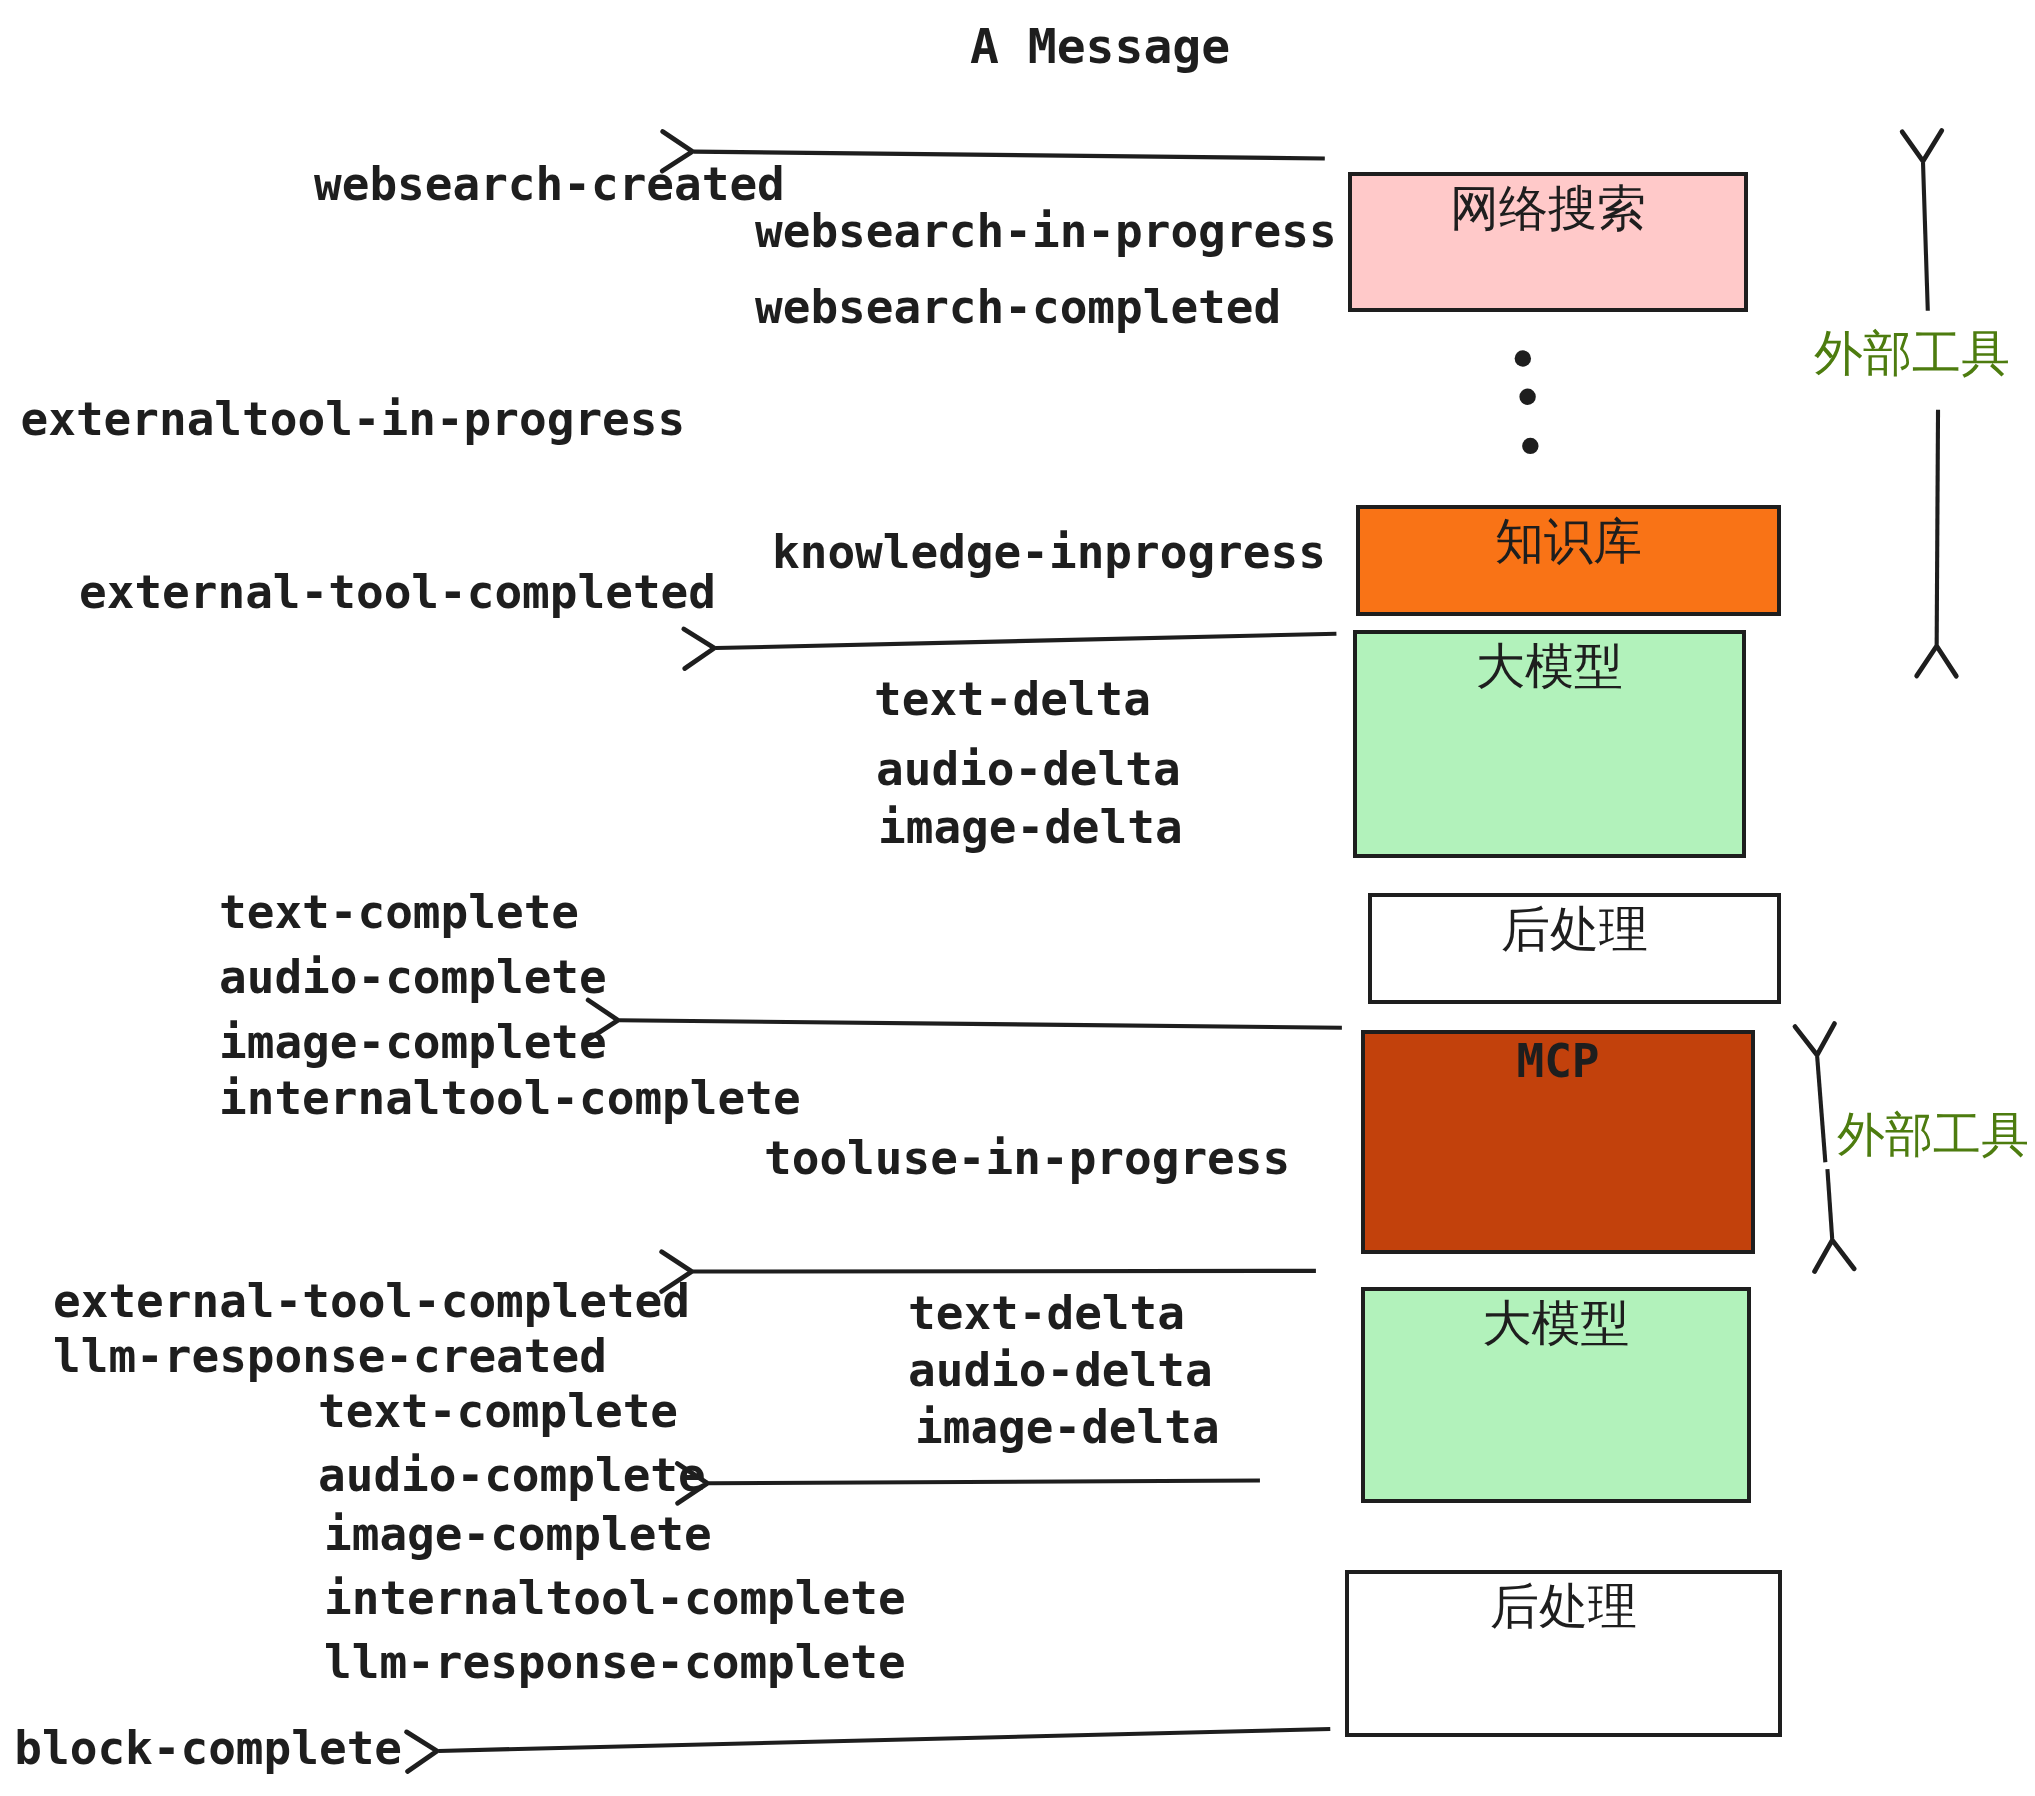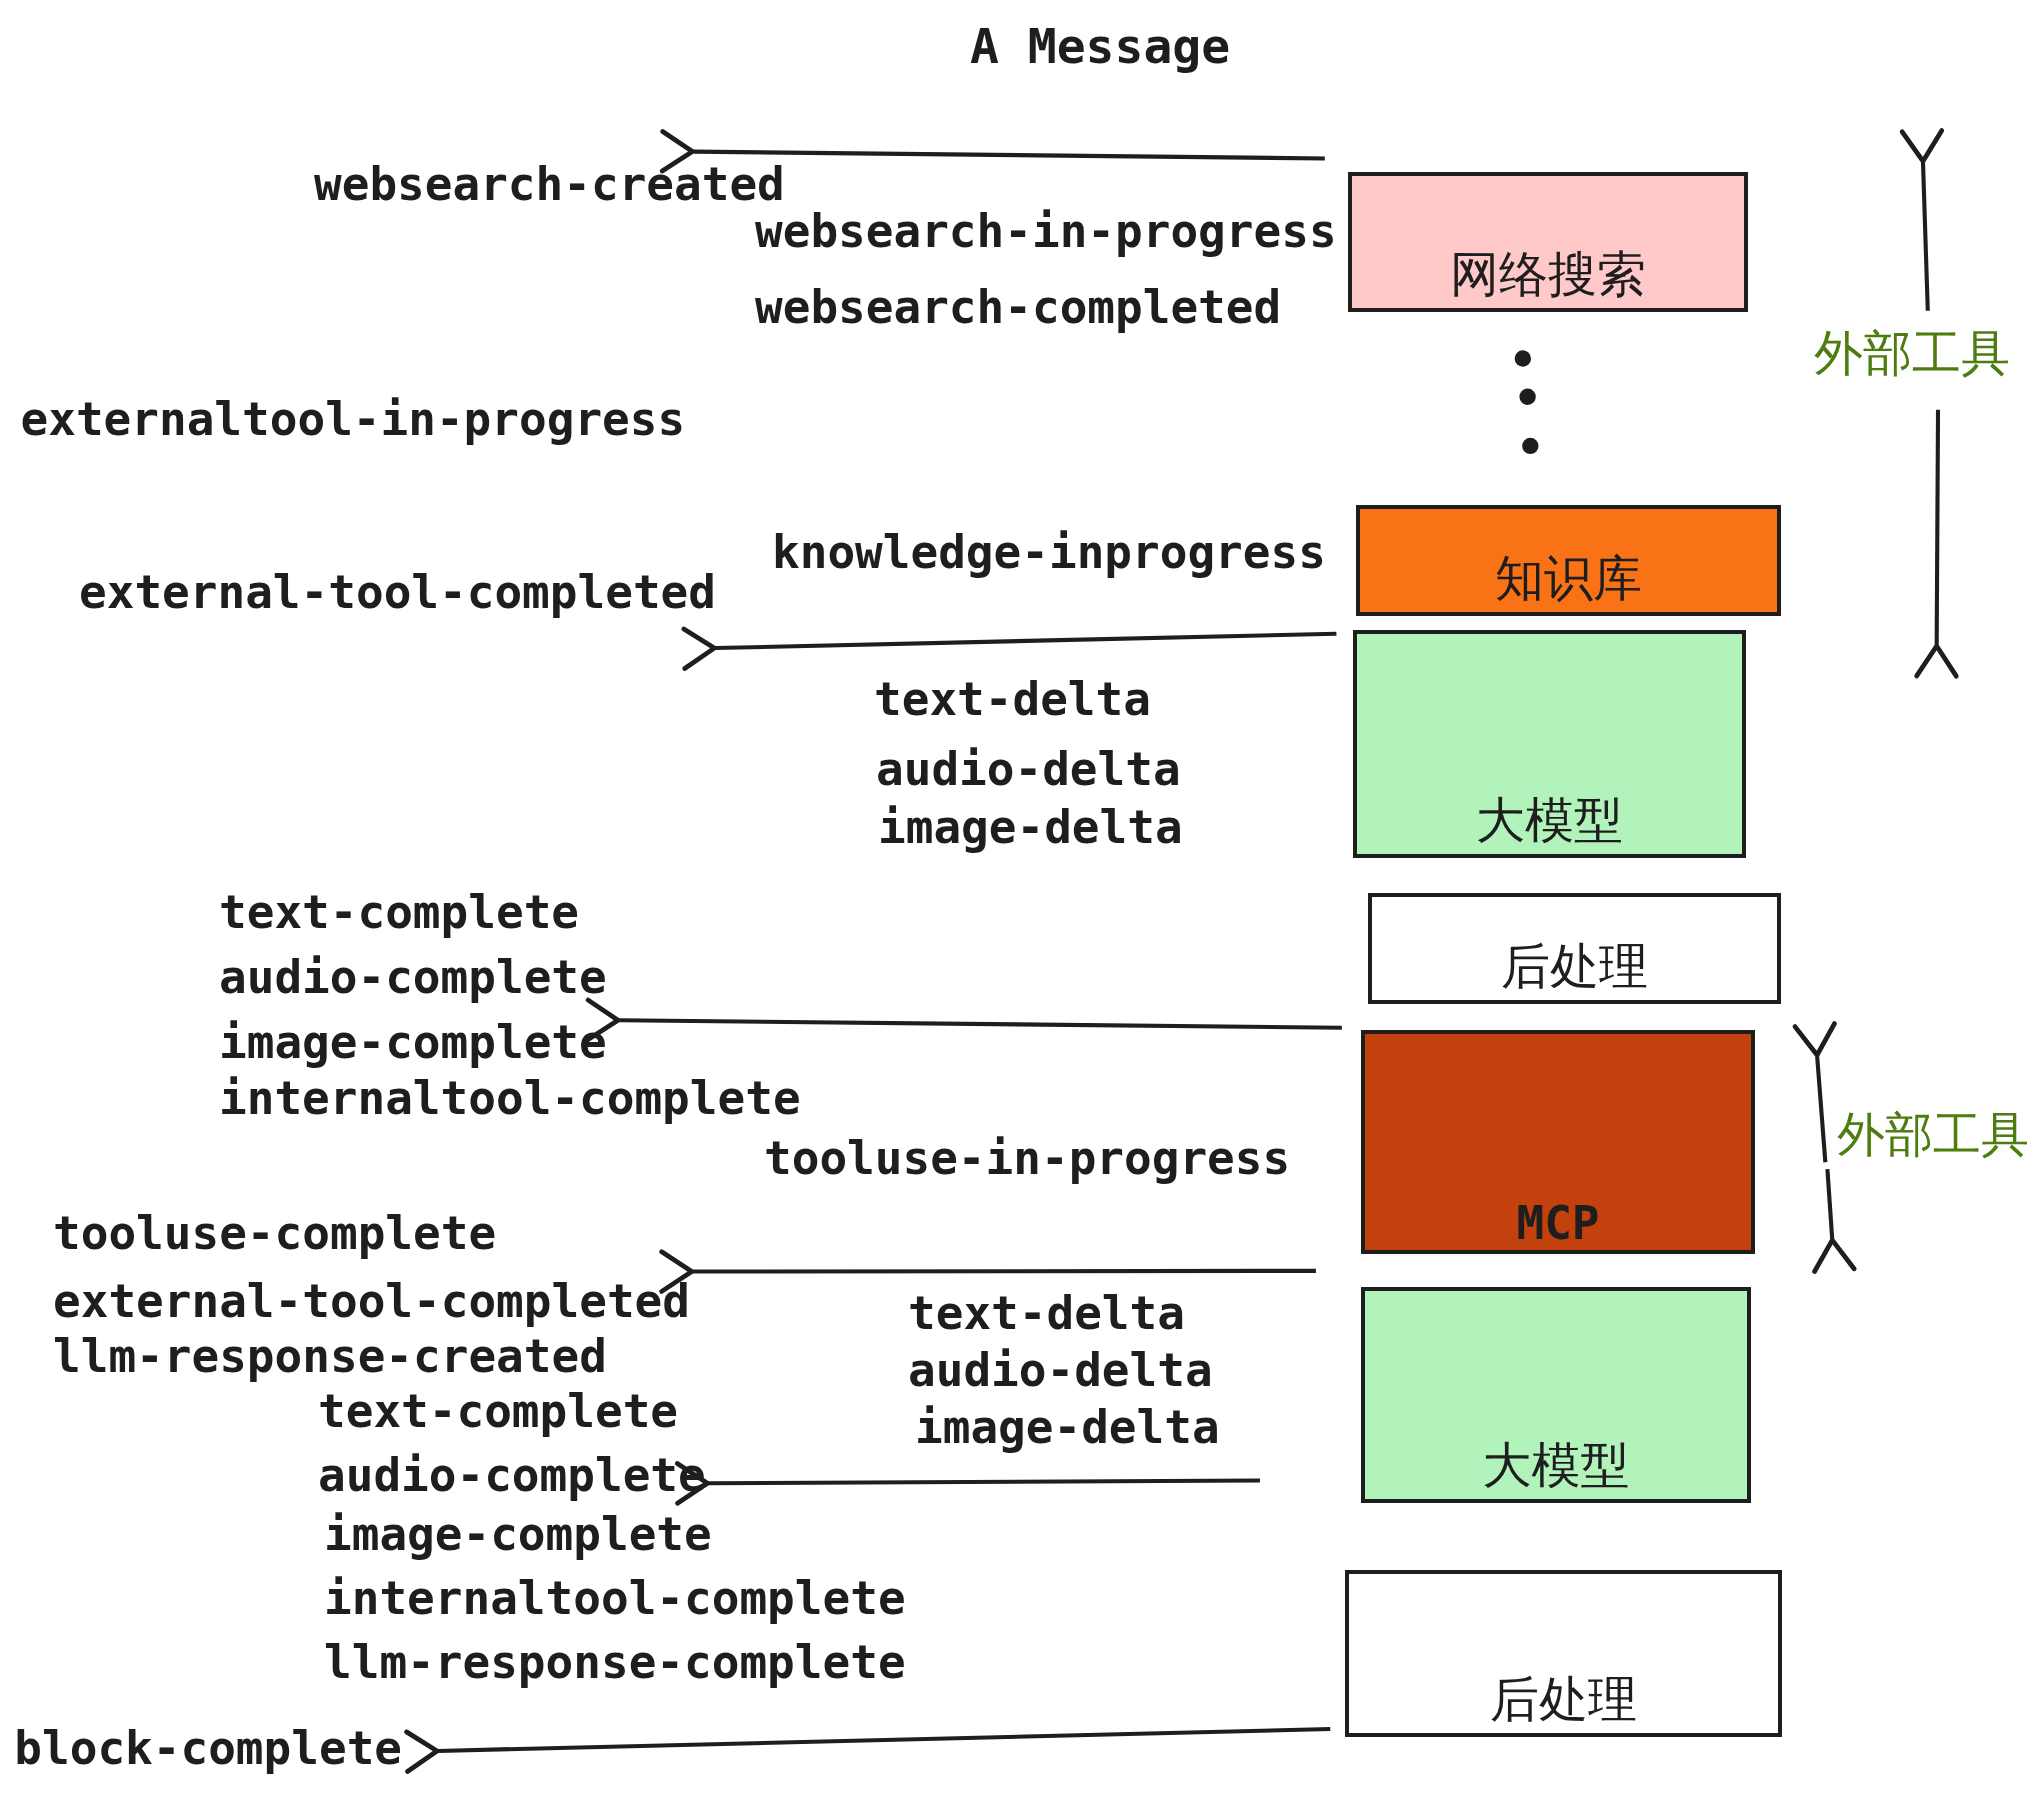--- a/index.html
+++ b/index.html
@@ -31,21 +31,21 @@
     font-weight: 600;
     white-space: nowrap;
     color: #1e1e1e;
     z-index: 2;
   }
   .box {
     position: absolute;
     box-sizing: border-box;
     border: 4.8px solid #1e1e1e;
     display: flex;
-    align-items: flex-end;
+    align-items: flex-start;
     justify-content: center;
     z-index: 2;
   }
   .box .box-label {
     font-size: 49px;
     font-weight: 500;
     color: #1e1e1e;
     white-space: nowrap;
   }
   .box .mono {
@@ -103,21 +103,20 @@
   <div class="evt" style="left:772px; top:552px;">knowledge-inprogress</div>
   <div class="evt" style="left:79px;  top:592px;">external-tool-completed</div>
   <div class="evt" style="left:874px; top:699px;">text-delta</div>
   <div class="evt" style="left:876px; top:769px;">audio-delta</div>
   <div class="evt" style="left:878px; top:827px;">image-delta</div>
   <div class="evt" style="left:219px;  top:912px;">text-complete</div>
   <div class="evt" style="left:219px;  top:977px;">audio-complete</div>
   <div class="evt" style="left:219px;  top:1042px;">image-complete</div>
   <div class="evt" style="left:219px;  top:1098px;">internaltool-complete</div>
   <div class="evt" style="left:764px; top:1158px;">tooluse-in-progress</div>
-  <div class="evt" style="left:53px;   top:1233px;">tooluse-complete</div>
   <div class="evt" style="left:53px;   top:1301px;">external-tool-completed</div>
   <div class="evt" style="left:53px;   top:1356px;">llm-response-created</div>
   <div class="evt" style="left:908px; top:1313px;">text-delta</div>
   <div class="evt" style="left:908px; top:1370px;">audio-delta</div>
   <div class="evt" style="left:915px; top:1427px;">image-delta</div>
   <div class="evt" style="left:318px;  top:1411px;">text-complete</div>
   <div class="evt" style="left:318px;  top:1475px;">audio-complete</div>
   <div class="evt" style="left:324px;  top:1534px;">image-complete</div>
   <div class="evt" style="left:324px;  top:1598px;">internaltool-complete</div>
   <div class="evt" style="left:324px;  top:1662px;">llm-response-complete</div>

